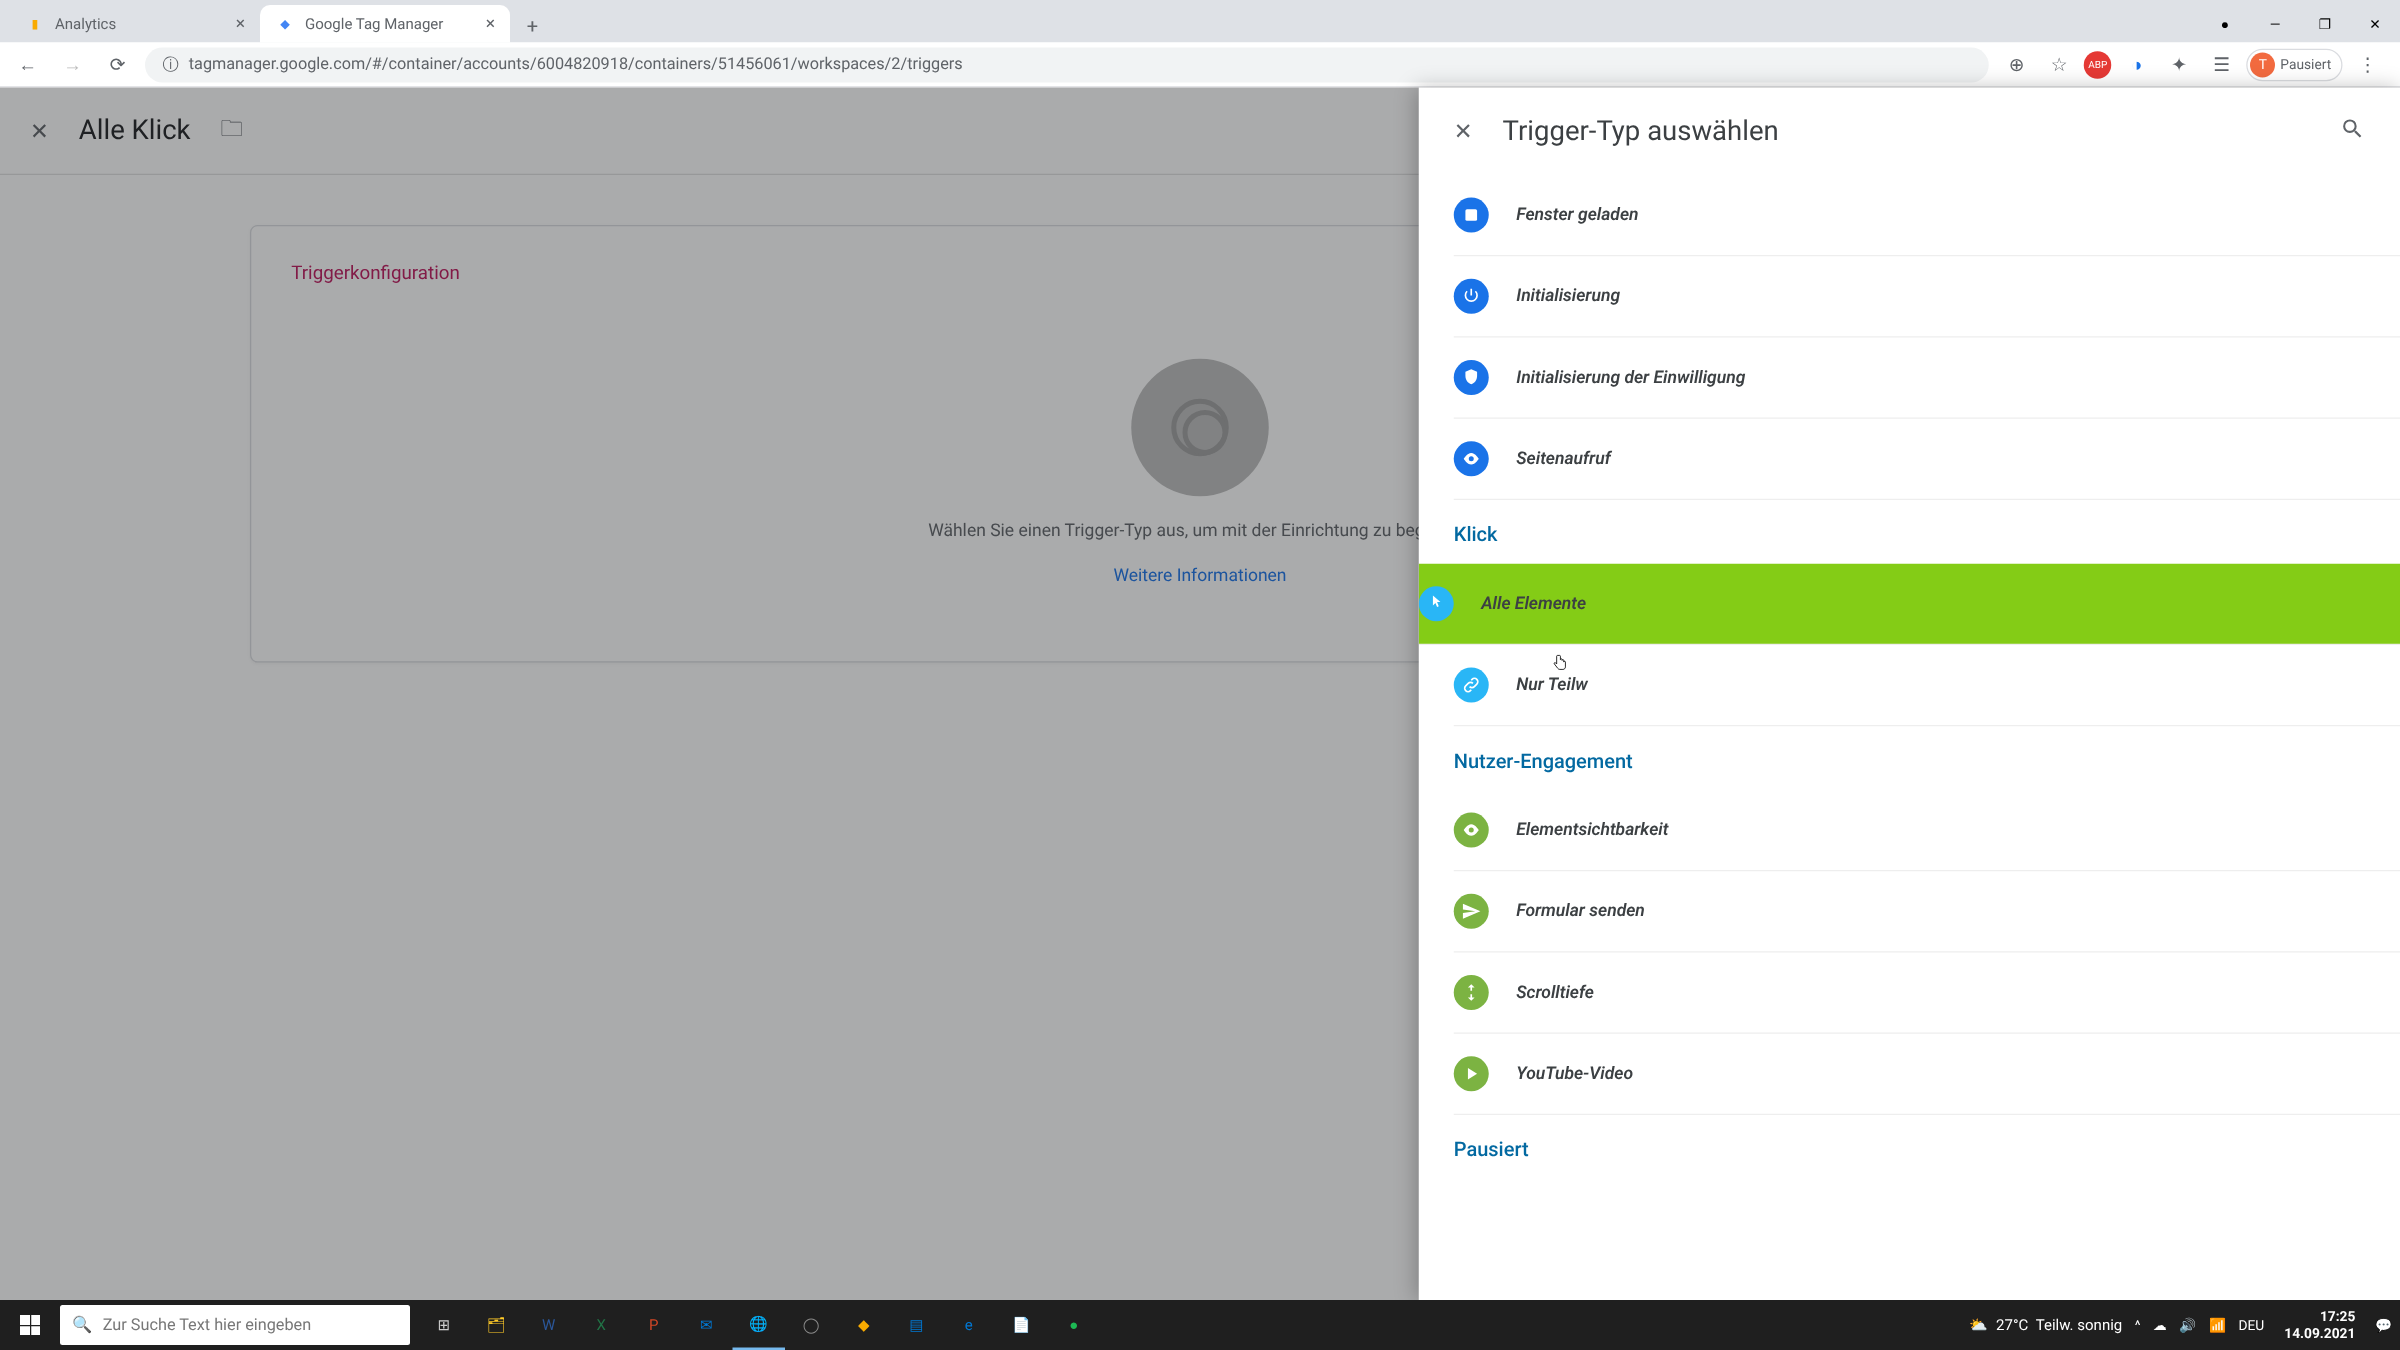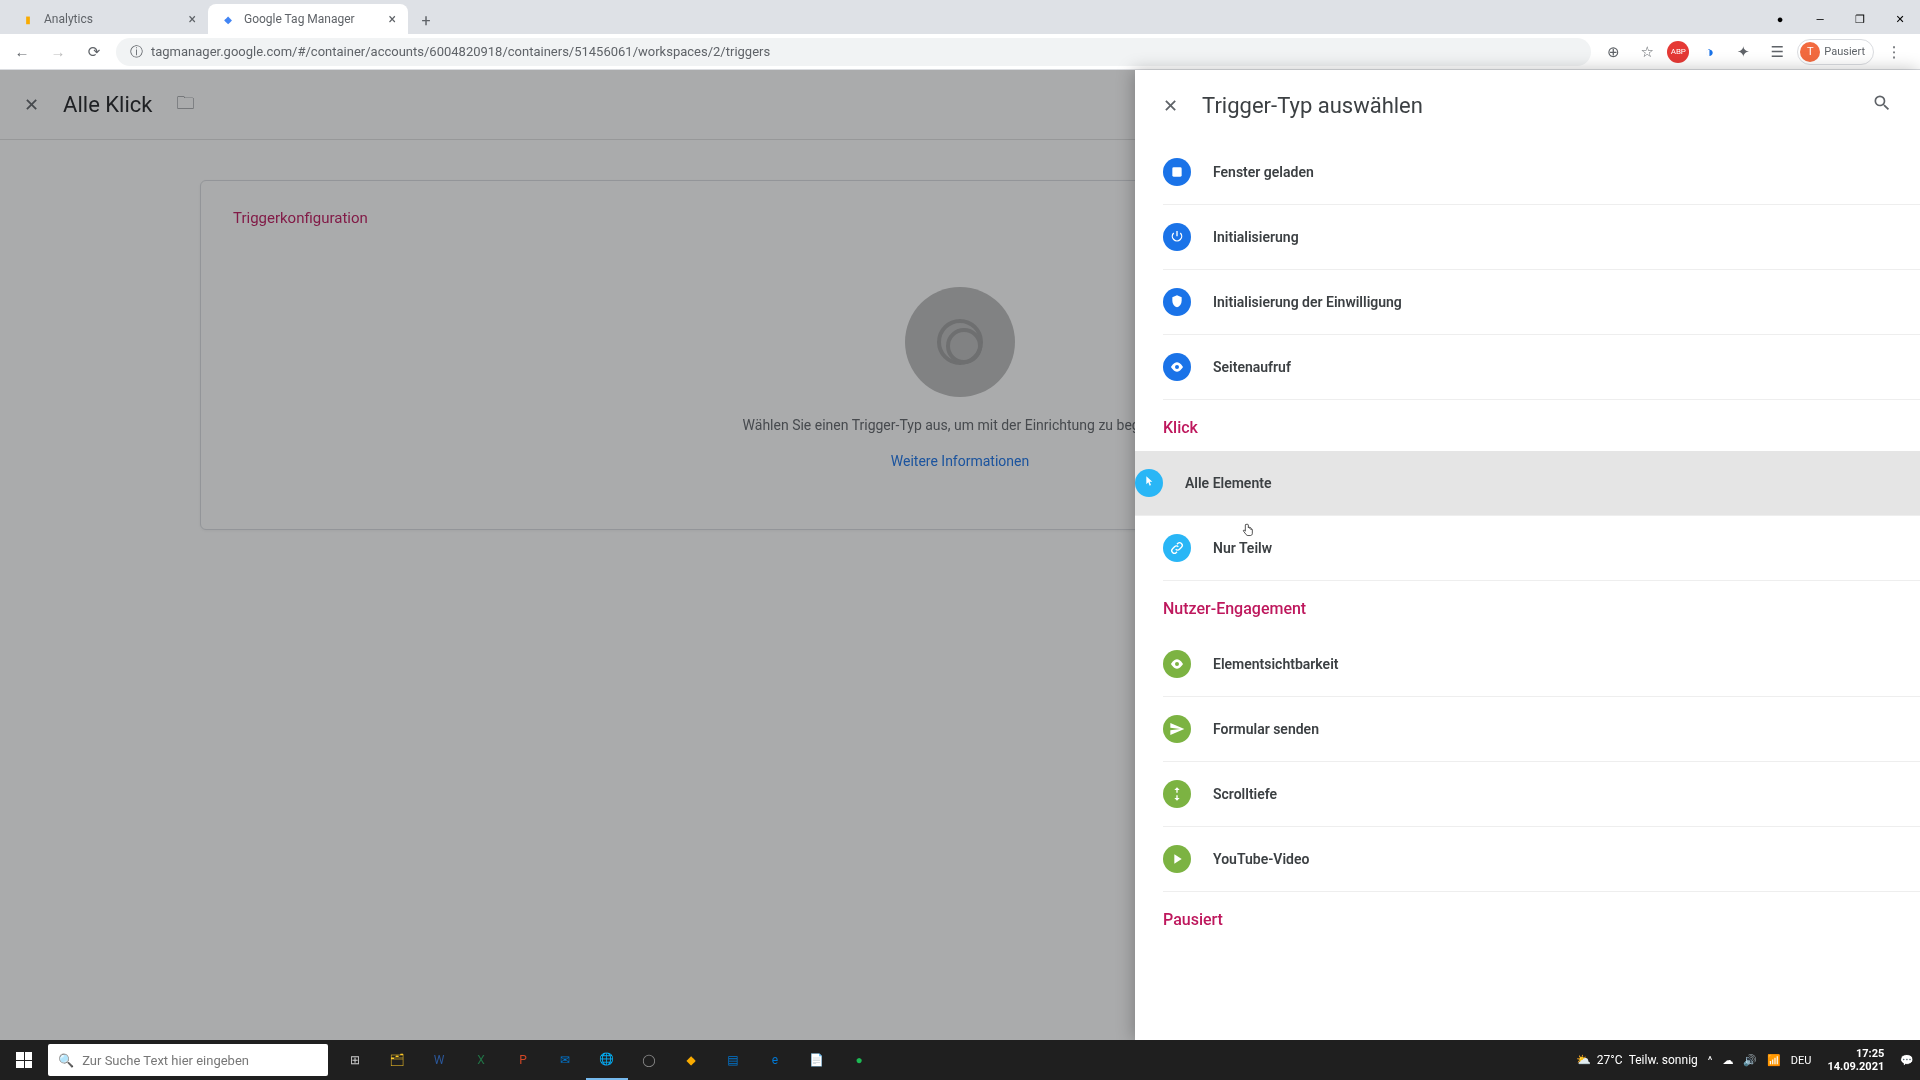--- a/index.html
+++ b/index.html
@@ -48,30 +48,30 @@
 
 
 .right-panel { position: absolute; right: 0; top: 0; bottom: 0; width: 785px; background: #fff; box-shadow: -2px 0 16px rgba(0,0,0,.25); display: flex; flex-direction: column; }
 .panel-header { height: 70px; display: flex; align-items: center; padding: 0 28px; gap: 24px; }
 .panel-header .close-x { font-size: 18px; color: #5f6368; }
 .panel-title { font-size: 22px; color: #3c4043; }
 .panel-search { margin-left: auto; font-size: 20px; color: #5f6368; }
 
 .panel-body { flex: 1; overflow-y: auto; padding: 0 0 20px 28px; }
 
-.section-label { font-size: 16px; color: #be185d; padding: 18px 0 14px; font-weight: 500; }
+.section-label { font-size: 16px; color: #0369a1; padding: 18px 0 14px; font-weight: 500; }
 .trigger-item { display: flex; align-items: center; gap: 22px; padding: 16px 0; cursor: pointer; border-bottom: 1px solid #eee; margin-left: 0; }
 .panel-body .trigger-item:last-child {}
 
-.trigger-item.hover { background: #e5e5e5; margin-left: -28px; padding-left: 28px; border-bottom-color: transparent;}
+.trigger-item.hover { background: #84cc16; margin-left: -28px; padding-left: 28px; border-bottom-color: transparent;}
 .tt-icon { width: 28px; height: 28px; border-radius: 50%; display: flex; align-items: center; justify-content: center; color: #fff; font-size: 13px; flex-shrink: 0; }
 .tt-icon svg { width: 16px; height: 16px; fill: #fff; }
 .tt-label { font-size: 14px; color: #3c4043; font-weight: 600; }
 .tt-row { display: flex; align-items: center; gap: 22px; flex:1; border-bottom: 1px solid #eee; padding: 18px 0;}
-.panel-body .trigger-item { border-bottom: none; padding:0;}
+.panel-body .trigger-item { border-bottom: none; padding:0;font-style:italic;}
 .panel-body .tt-row{ }
 
 
 .taskbar { position: absolute; bottom: 0; left: 0; right: 0; height: 40px; background: #1f1f1f; display: flex; align-items: center; color: #fff; font-size: 12px; }
 .start-btn { width: 48px; height: 40px; display: flex; align-items: center; justify-content: center; }
 .win-logo { width: 16px; height: 16px; display: grid; grid-template-columns: 1fr 1fr; grid-template-rows:1fr 1fr; gap:1px;}
 .win-logo span{background:#fff;}
 .tb-search { width: 280px; height: 32px; background: #fff; color: #777; display: flex; align-items: center; padding: 0 10px; gap: 8px; font-size: 13px; border-radius:2px;}
 .tb-icons { display: flex; align-items: center; height: 100%; margin-left: 6px; }
 .tb-ic { width: 42px; height: 40px; display: flex; align-items: center; justify-content: center; position: relative; }

